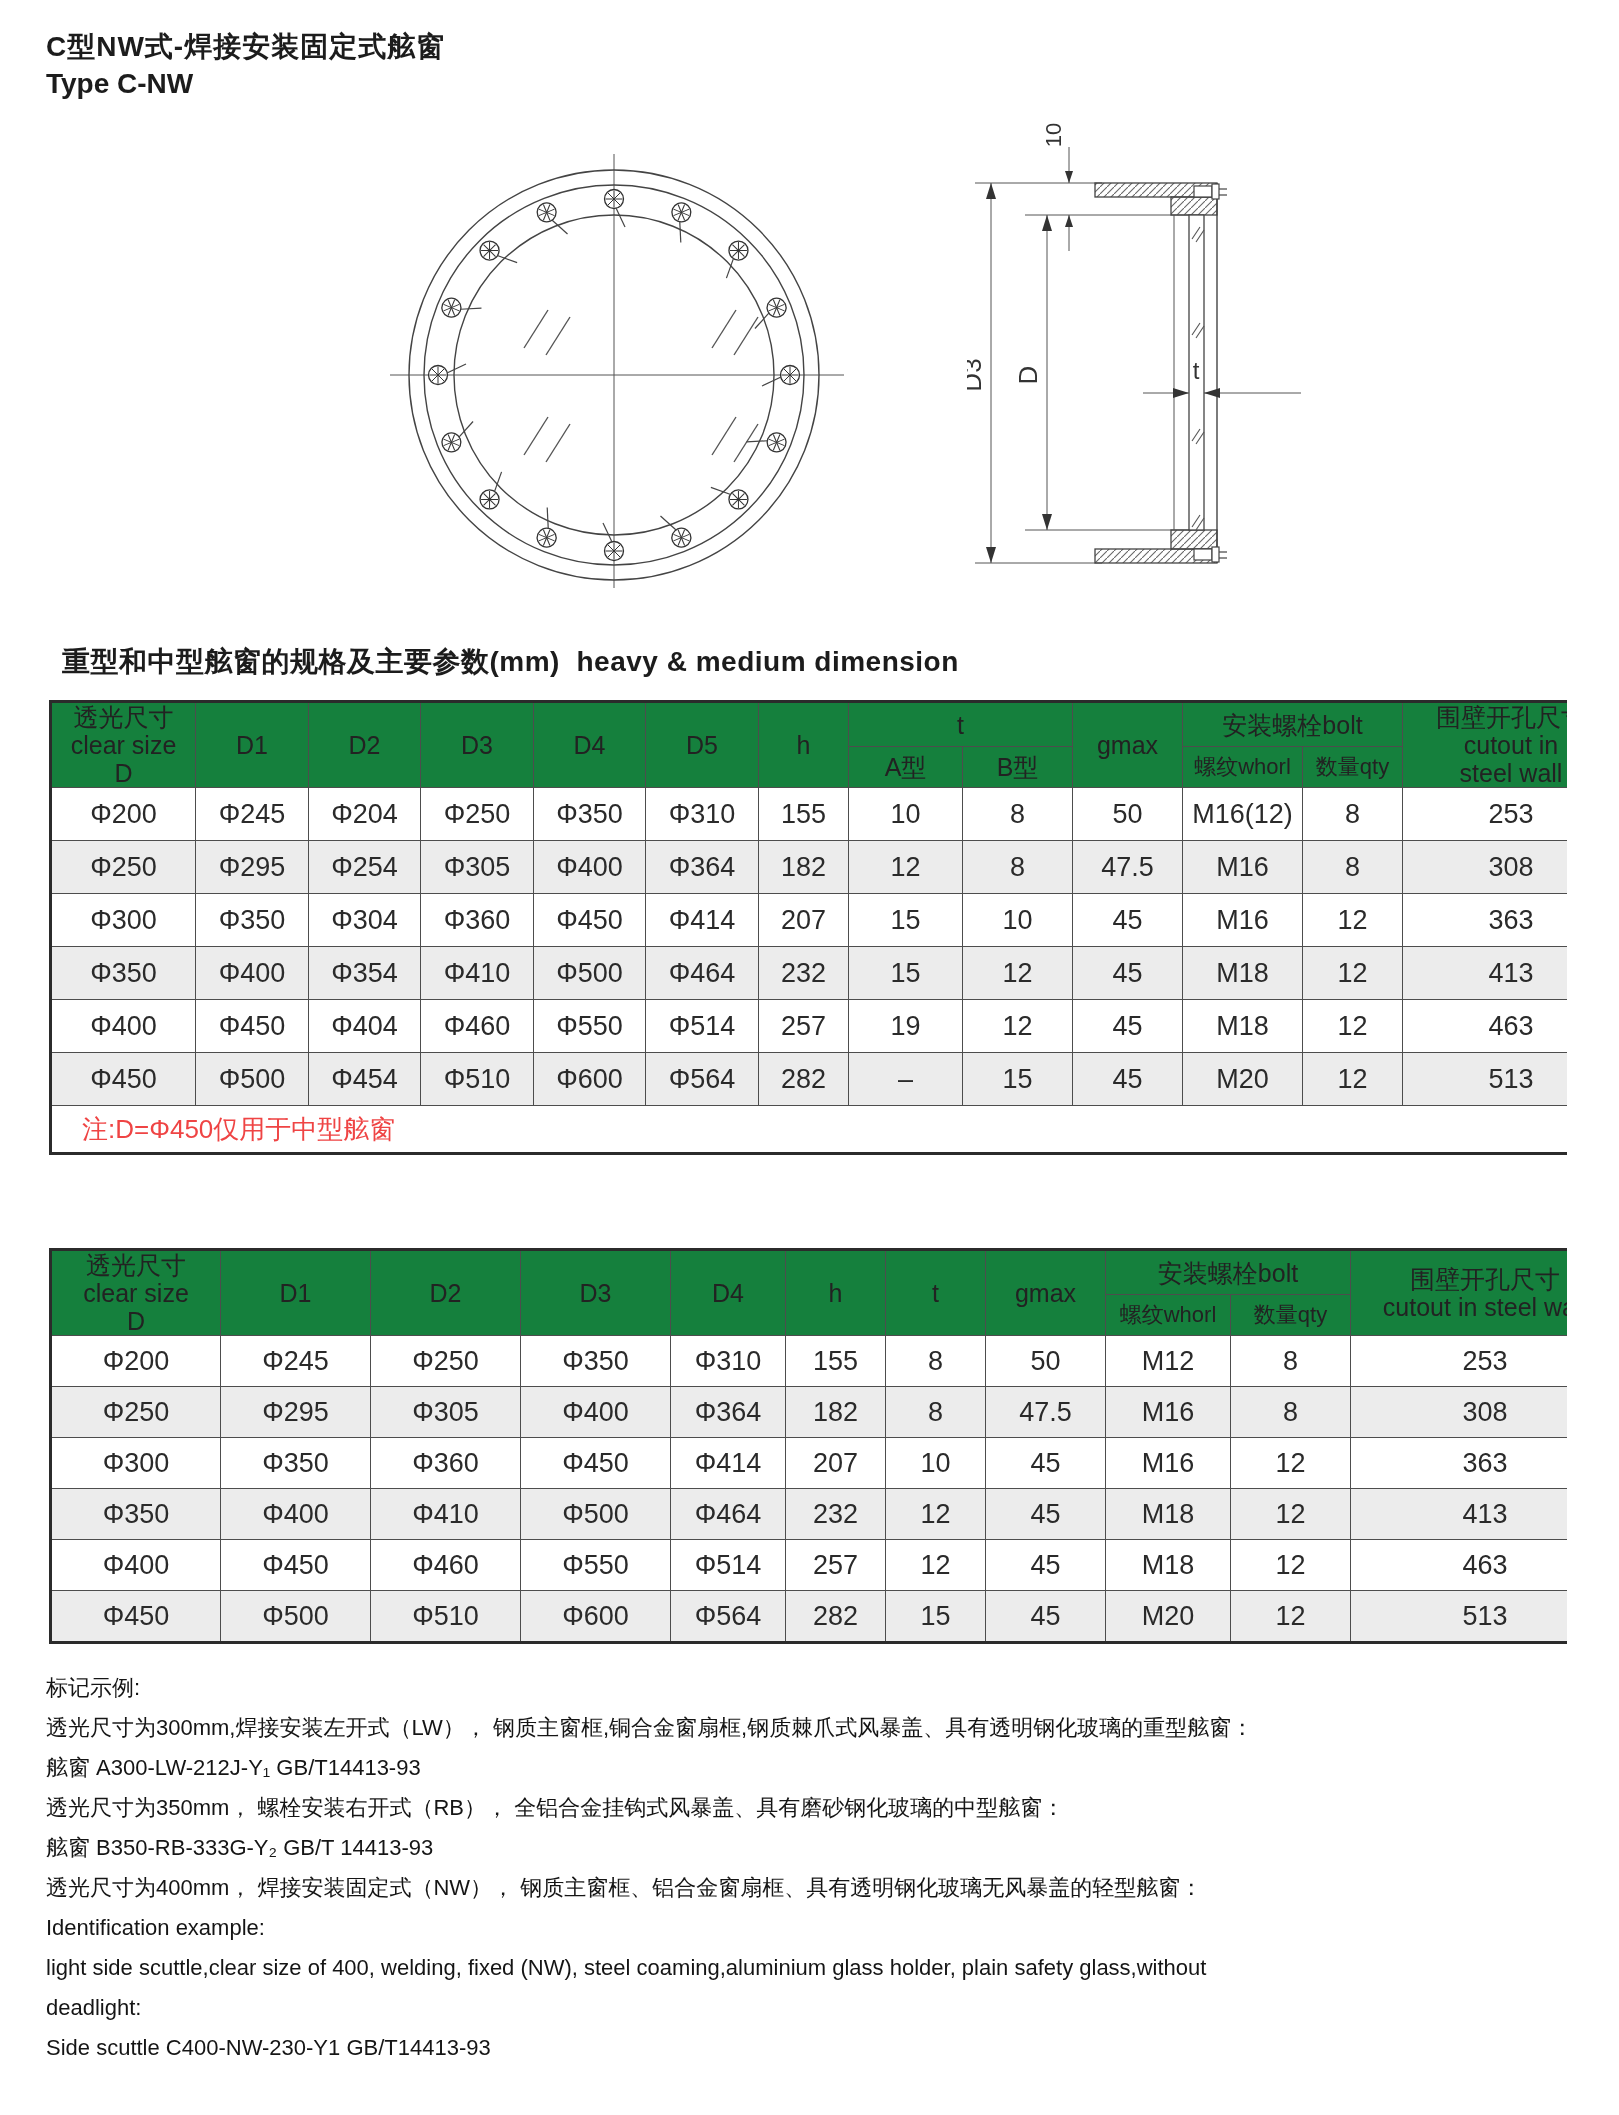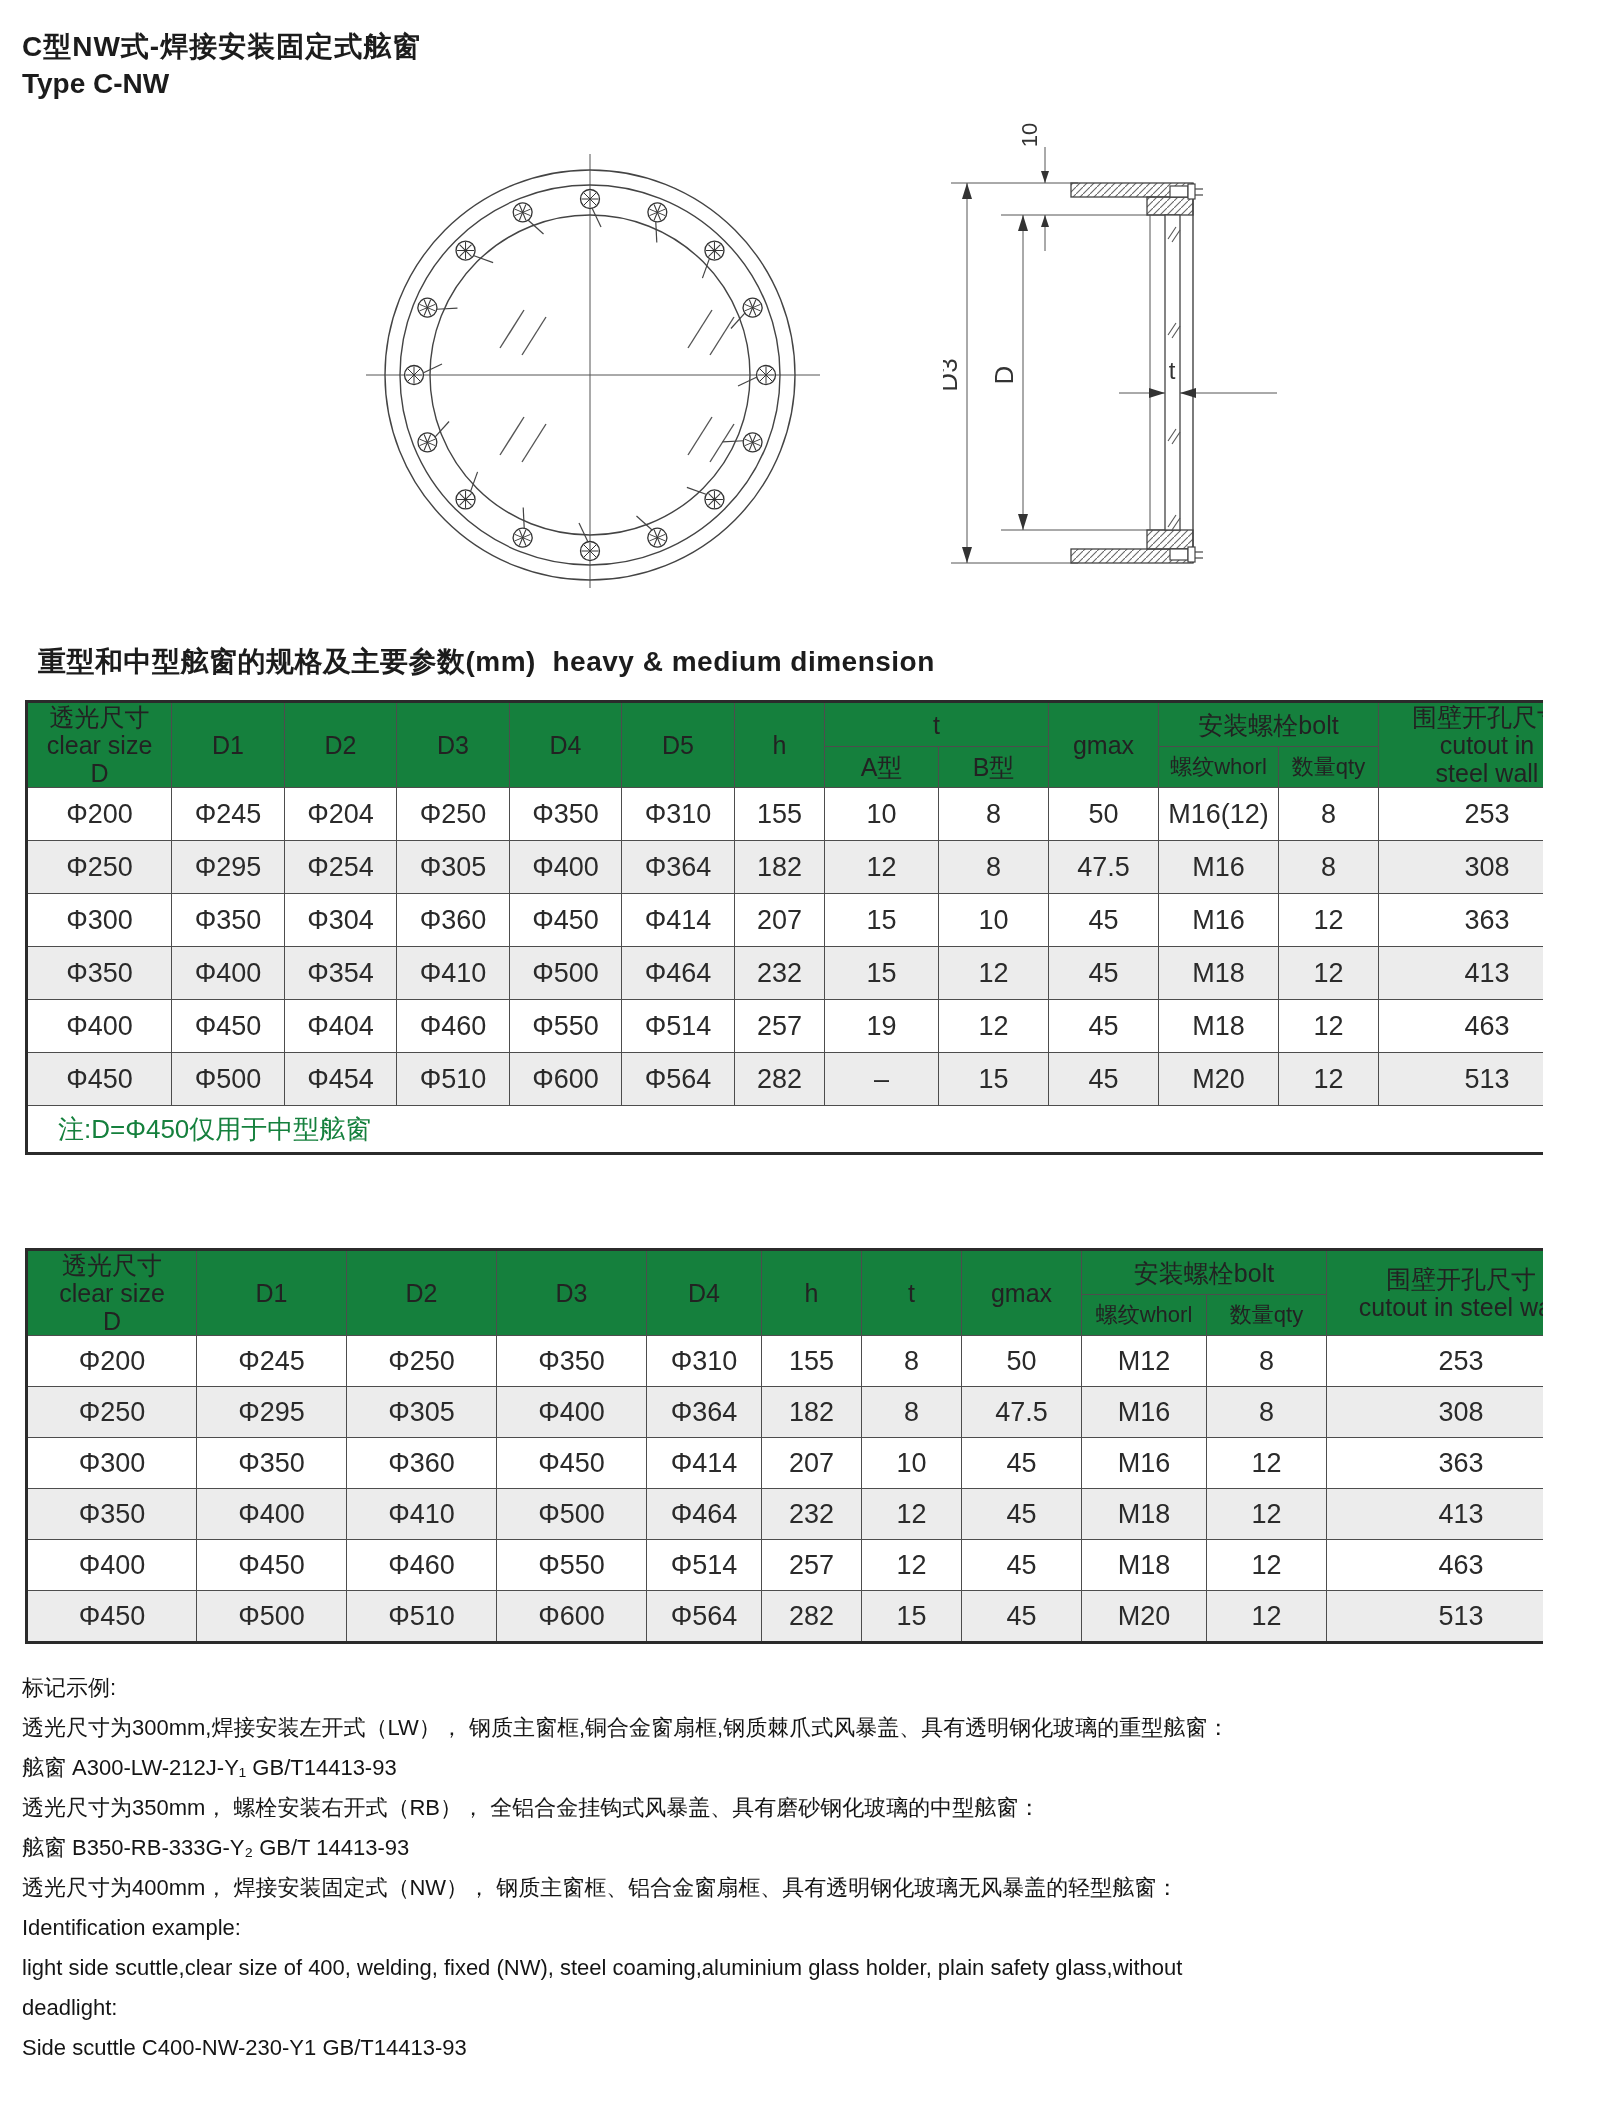--- a/index.html
+++ b/index.html
@@ -1,18 +1,18 @@
 <!DOCTYPE html>
 <html><head>
 <meta charset="utf-8">
 <style>
   html,body{margin:0;padding:0;background:#ffffff;}
   .page{
     position:relative;width:1543px;height:2115px;background:#ffffff;
-    font-family:"Liberation Sans","DejaVu Sans",sans-serif;color:#1c1c1c;overflow:hidden;
+    font-family:"Liberation Sans","DejaVu Sans",sans-serif;color:#1c1c1c;overflow:hidden;margin-left:24px;
   }
   .abs{position:absolute;}
   .title-cn{left:22px;top:28px;font-size:28px;font-weight:600;letter-spacing:1px;white-space:pre;}
   .title-en{left:22px;top:68px;font-size:28px;font-weight:600;white-space:pre;}
   .section-heading{font-size:28px;font-weight:600;white-space:pre;letter-spacing:0.5px;}
   .heading-heavy{left:38px;top:643px;}
   .heading-light{left:25px;top:1198px;}
 
   table.data-table{
     border-collapse:collapse;table-layout:fixed;background:#fff;
@@ -27,21 +27,21 @@
   }
   .data-table tbody.rows td{height:52px;font-size:27px;color:#2a2a2a;}
   .data-table tbody.rows tr:nth-child(even) td{background:#ececec;}
   .t1{left:25px;top:700px;width:1570px;}
   .t2{left:25px;top:1248px;width:1570px;}
   .t2 tbody.rows td{height:50px;}
   .hrow1{height:44px;}
   .hrow2{height:40px;}
   .pre{white-space:pre-line;}
   .note-body td{
-    height:46px;text-align:left;font-size:26px;color:#15803d;
+    height:46px;text-align:left;font-size:26px;color:#ef4444;
     padding-left:30px;background:#fff;
   }
   .notes{left:22px;top:1668px;width:1585px;}
   .note-line{font-size:22px;line-height:40px;white-space:pre;color:#151515;}
   svg text{font-family:"Liberation Sans","DejaVu Sans",sans-serif;fill:#333;}
   .dline{stroke:#444;stroke-width:1.4;fill:none;}
   .thin{stroke:#555;stroke-width:1;fill:none;}
   .arrow{fill:#333;stroke:none;}
 </style>
 </head>

